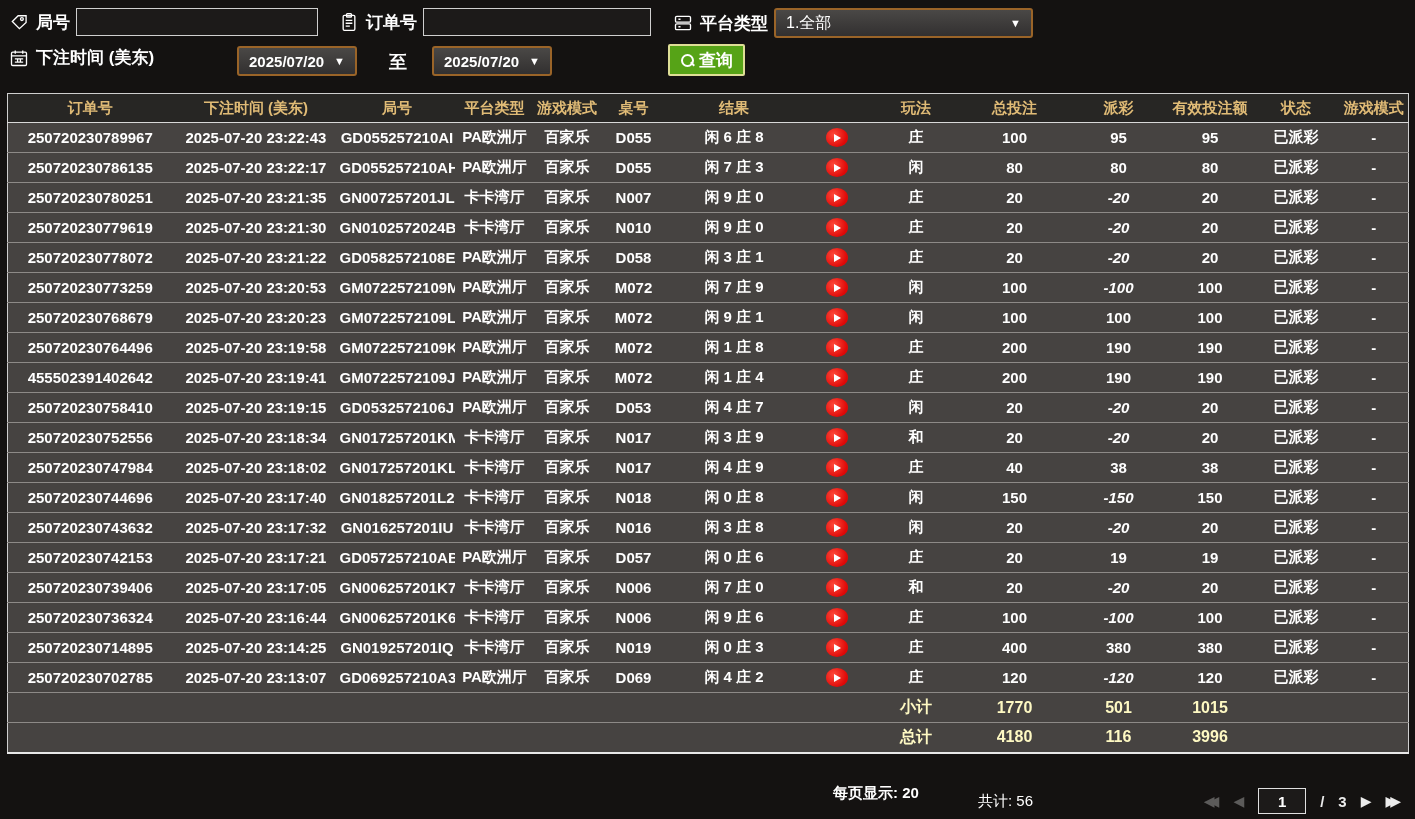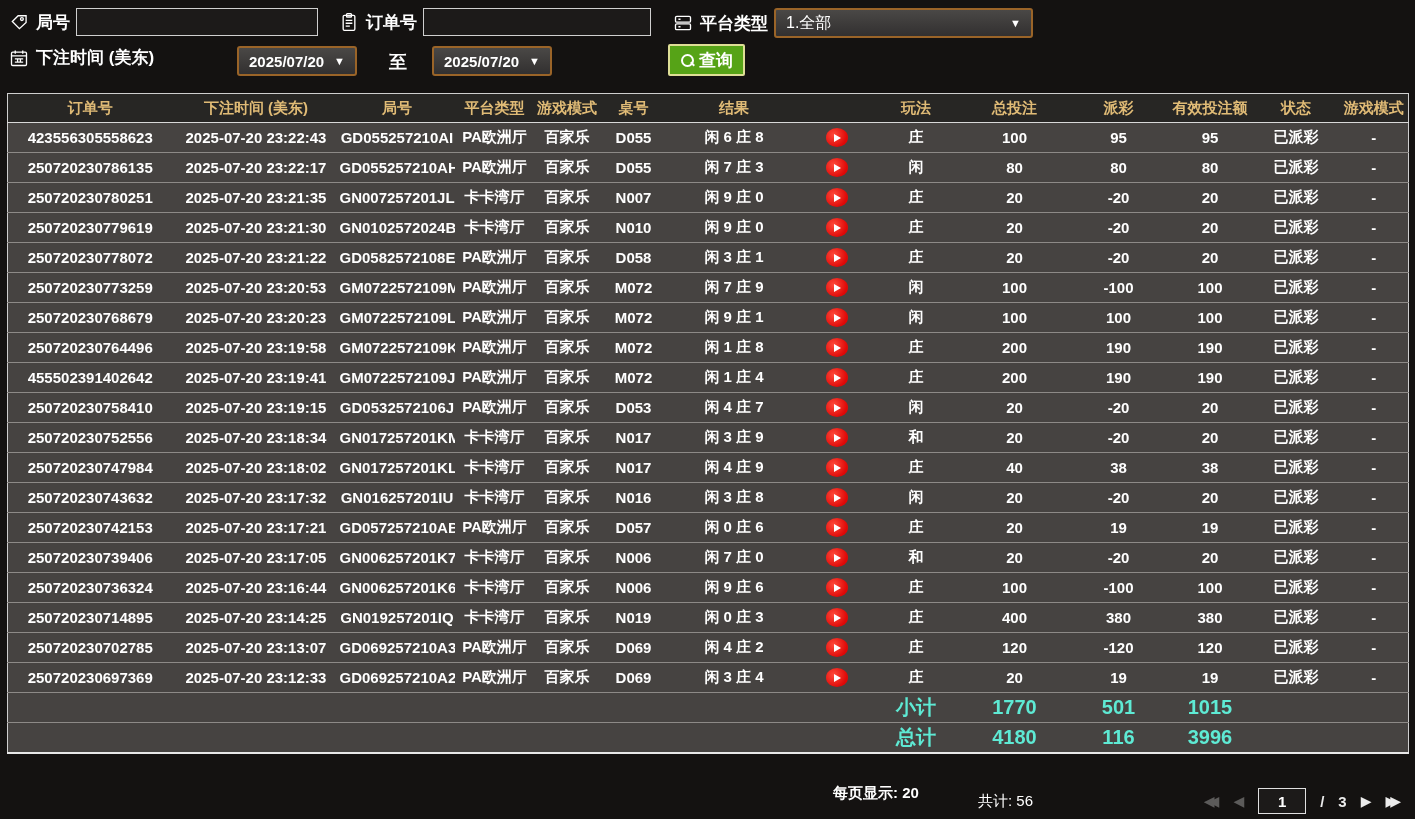--- a/index.html
+++ b/index.html
@@ -60,24 +60,24 @@
     height:29px; background:#272624; color:#e0bb76;
     font-weight:bold; font-size:15px; text-align:center;
     border-bottom:1px solid #d8d8d8;
   }
   table.grid td {
     height:30px; background:#464341; color:#fff;
     font-weight:bold; font-size:15px; text-align:center;
     border-bottom:1px solid #8d8a87;
     overflow:hidden; white-space:nowrap;
   }
-  table.grid tfoot td { color:#5eead4; font-size:20px; }
+  table.grid tfoot td { color:#fef9c3; font-size:16px; }
   table.grid tfoot tr:last-child td { border-bottom:2px solid #e8e8e8; }
   td.pay-pos { color:#c0132c; }
-  td.pay-neg { color:#7ccd14; }
+  td.pay-neg { color:#7ccd14;font-style:italic; }
   td.status-paid { color:#00cc3c; }
   .play-btn {
     display:inline-block; width:22px; height:19px; border-radius:50%;
     background:radial-gradient(circle at 35% 35%, #ff4a3a, #dd0807 70%);
     position:relative; cursor:pointer; vertical-align:middle;
   }
   .play-btn::after { content:""; position:absolute; left:8px; top:5.5px;
     width:0; height:0; border-left:7px solid #fff;
     border-top:4px solid transparent; border-bottom:4px solid transparent; }
   
@@ -193,21 +193,21 @@
         <th>玩法</th>
         <th>总投注</th>
         <th>派彩</th>
         <th>有效投注额</th>
         <th>状态</th>
         <th>游戏模式</th>
       </tr>
     </thead>
   <tbody id="body-rows">
       <tr>
-        <td>423556305558623</td>
+        <td>250720230789967</td>
         <td>2025-07-20 23:22:43</td>
         <td>GD055257210AI</td>
         <td>PA欧洲厅</td>
         <td>百家乐</td>
         <td>D055</td>
         <td>闲 6 庄 8</td>
         <td><span class="play-btn"></span></td>
         <td>庄</td>
         <td>100</td>
         <td class="pay-pos">95</td>
@@ -385,20 +385,36 @@
         <td>闲 4 庄 9</td>
         <td><span class="play-btn"></span></td>
         <td>庄</td>
         <td>40</td>
         <td class="pay-pos">38</td>
         <td>38</td>
         <td class="status-paid">已派彩</td>
         <td>-</td>
       </tr>
       <tr>
+        <td>250720230744696</td>
+        <td>2025-07-20 23:17:40</td>
+        <td>GN018257201L2</td>
+        <td>卡卡湾厅</td>
+        <td>百家乐</td>
+        <td>N018</td>
+        <td>闲 0 庄 8</td>
+        <td><span class="play-btn"></span></td>
+        <td>闲</td>
+        <td>150</td>
+        <td class="pay-neg">-150</td>
+        <td>150</td>
+        <td class="status-paid">已派彩</td>
+        <td>-</td>
+      </tr>
+      <tr>
         <td>250720230743632</td>
         <td>2025-07-20 23:17:32</td>
         <td>GN016257201IU</td>
         <td>卡卡湾厅</td>
         <td>百家乐</td>
         <td>N016</td>
         <td>闲 3 庄 8</td>
         <td><span class="play-btn"></span></td>
         <td>闲</td>
         <td>20</td>
@@ -477,36 +493,20 @@
         <td>GD069257210A3</td>
         <td>PA欧洲厅</td>
         <td>百家乐</td>
         <td>D069</td>
         <td>闲 4 庄 2</td>
         <td><span class="play-btn"></span></td>
         <td>庄</td>
         <td>120</td>
         <td class="pay-neg">-120</td>
         <td>120</td>
-        <td class="status-paid">已派彩</td>
-        <td>-</td>
-      </tr>
-      <tr>
-        <td>250720230697369</td>
-        <td>2025-07-20 23:12:33</td>
-        <td>GD069257210A2</td>
-        <td>PA欧洲厅</td>
-        <td>百家乐</td>
-        <td>D069</td>
-        <td>闲 3 庄 4</td>
-        <td><span class="play-btn"></span></td>
-        <td>庄</td>
-        <td>20</td>
-        <td class="pay-pos">19</td>
-        <td>19</td>
         <td class="status-paid">已派彩</td>
         <td>-</td>
       </tr>
     </tbody>
   <tfoot id="foot-rows">
       <tr>
         <td></td>
         <td></td>
         <td></td>
         <td></td>

